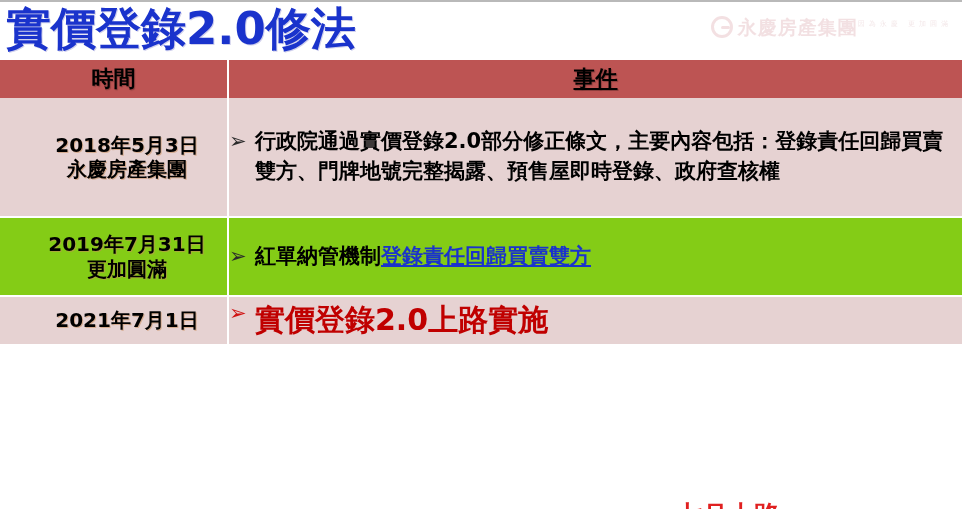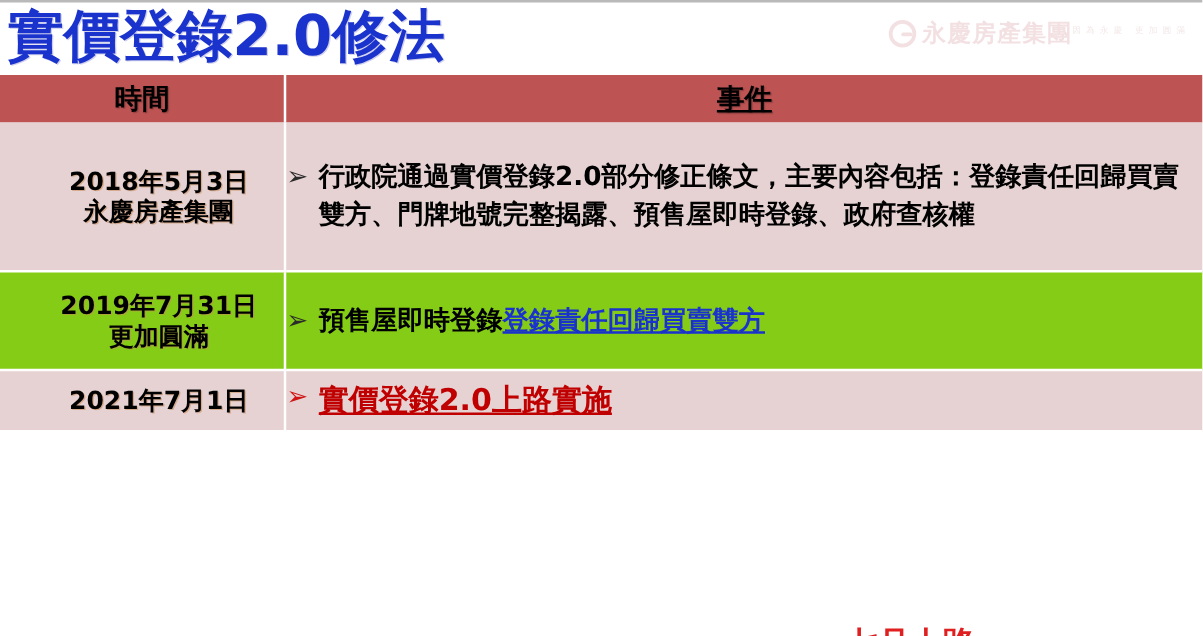--- a/index.html
+++ b/index.html
@@ -75,21 +75,21 @@
     font-family:"DejaVu Sans",sans-serif;
   }
   .arrow.red{color:#d01414;}
   .evt-text{
     flex:1 1 auto;
     font-size:21px;font-weight:bold;line-height:1.42;
     color:#000000;letter-spacing:0px;
   }
   .evt-text .blue{color:#1a33cc;text-decoration:underline;}
   .evt-text .red{color:#e02020;}
-  .evt-text.allred{color:#c00000;font-size:24px;text-decoration:underline;}
+  .evt-text.allred{color:#c00000;font-size:30px;}
 
   
   tr.r1 td{height:118px;}
   tr.r2 td{height:77px;}
   tr.r3 td{height:86px;}
   tr.r4 td{height:49px;}
   tr.r5 td{height:47px;}
 
   
   .bottom-crop{
@@ -141,21 +141,21 @@
     </tr>
 
     <tr class="r2 shade-b">
       <td class="time-cell">
         <span class="ln">2019年7月31日</span>
         <span class="ln">更加圓滿</span>
       </td>
       <td class="event-cell">
         <div class="bullet-row">
           <span class="arrow">➢</span>
-          <span class="evt-text"><span>預售屋即時登錄</span><span class="blue">登錄責任回歸買賣雙方</span></span>
+          <span class="evt-text"><span>紅單納管機制</span><span class="blue">登錄責任回歸買賣雙方</span></span>
         </div>
       </td>
     </tr>
 
 
 
     <tr class="r5 shade-a">
       <td class="time-cell">
         <span class="ln">2021年7月1日</span>
       </td>

